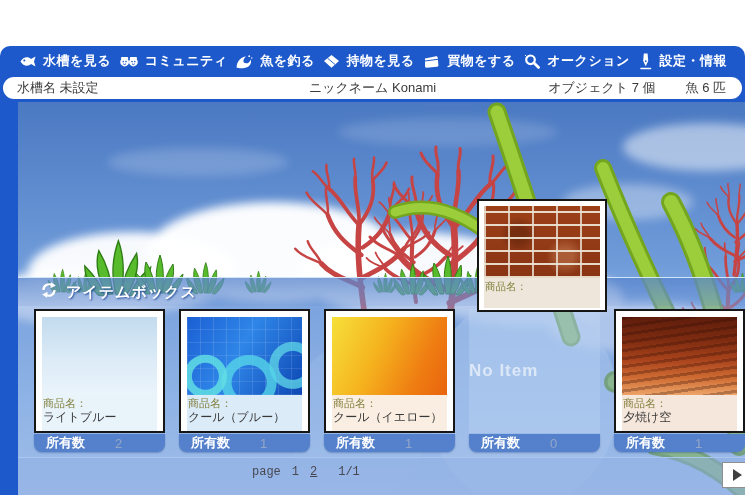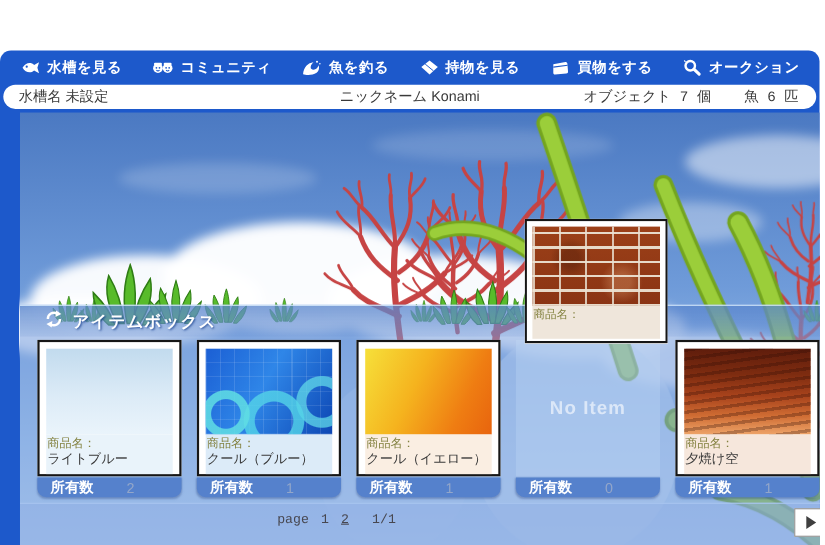--- a/index.html
+++ b/index.html
@@ -11,21 +11,21 @@
            justify-content:space-between;padding:0 18px;}
   .menu-item{display:flex;align-items:center;gap:5px;color:#fff;font-weight:bold;font-size:13px;
              letter-spacing:.5px;cursor:pointer;white-space:nowrap;}
   .menu-item svg{display:block;}
   
   .inforow{position:absolute;top:30px;left:0;right:0;height:26px;text-align:center;}
   .infobar{position:absolute;top:1px;left:3px;right:3px;height:22px;background:#fff;border-radius:12px;
            display:flex;align-items:center;font-size:13px;color:#3a3a3a;}
   .info-left{padding-left:14px;}
   .info-nick{position:absolute;left:50%;transform:translateX(-50%);}
-  .info-right{margin-left:auto;display:flex;gap:30px;padding-right:16px;font-family:Liberation Mono, monospace;}
+  .info-right{margin-left:auto;display:flex;gap:30px;padding-right:16px;}
   
   .scene{position:absolute;top:56px;left:18px;width:738px;height:399px;overflow:hidden;padding-left:46px;}
   .scene > svg{position:absolute;top:0;left:0;}
   
   .panel{position:absolute;left:0;right:0;top:175px;bottom:0;background:rgba(118,158,220,.52);}
   .panel-header{height:28px;border-top:1px solid #d2e5f9;display:flex;align-items:center;gap:8px;
                 padding-left:22px;background:linear-gradient(180deg,rgba(78,124,198,.55),rgba(78,124,198,.12));}
   .panel-title{color:#fff;font-weight:bold;font-size:15px;letter-spacing:1px;
                text-shadow:1px 1px 2px rgba(18,58,138,.85);}
   .slots{position:absolute;top:32px;left:0;right:0;height:152px;}
@@ -47,21 +47,21 @@
        radial-gradient(circle at 54% 84%, rgba(0,0,0,0) 17px, rgba(84,212,232,.8) 18px 27px, rgba(0,0,0,0) 28px),
        radial-gradient(circle at 92% 62%, rgba(0,0,0,0) 14px, rgba(96,216,232,.75) 15px 23px, rgba(0,0,0,0) 24px),
        repeating-linear-gradient(90deg, rgba(255,255,255,.12) 0 1px, rgba(0,0,0,0) 1px 13px),
        repeating-linear-gradient(0deg, rgba(255,255,255,.1) 0 1px, rgba(0,0,0,0) 1px 13px),
        linear-gradient(120deg,#1b5fd4 0%,#2f86e8 45%,#0d47b4 100%);}
   .th2{background:linear-gradient(115deg,#f6e03a 0%,#f5b31e 40%,#ef7d12 75%,#e8640e 100%);}
   .th4{background:
        repeating-linear-gradient(172deg, rgba(42,10,4,.28) 0 3px, rgba(0,0,0,0) 3px 8px),
        linear-gradient(180deg,#5f1d0c 0%,#7e2c10 30%,#a8431c 55%,#cf6c33 78%,#eda368 100%);}
   .empty-area{width:131px;height:124px;background:rgba(202,224,248,.28);display:flex;
-              align-items:center;justify-content:center;}
+              align-items:center;justify-content:flex-start;}
   .noitem{color:rgba(255,255,255,.6);font-weight:bold;font-size:17px;letter-spacing:1px;}
   .ownedbar{margin-top:1px;height:18px;background:#5581cc;border-radius:0 0 8px 8px;
             display:flex;align-items:center;box-shadow:0 1px 2px rgba(25,55,120,.35);}
   .owned-label{color:#fff;font-weight:bold;font-size:13px;padding-left:12px;}
   .owned-count{color:#93a6c9;font-size:13px;margin-left:30px;}
   
   .pagerrow{position:absolute;left:0;right:0;bottom:0;height:43px;border-top:1px solid #aac6ef;
             background:rgba(142,174,228,.45);}
   .pager{position:absolute;left:234px;top:7px;font-family:"Liberation Mono","DejaVu Sans Mono",monospace;
          font-size:12px;color:#474750;display:flex;gap:11px;align-items:flex-start;}
@@ -153,20 +153,30 @@
     </div>
     <div class="menu-item">
       <span>
           <svg width="19" height="17" viewBox="0 0 19 17">
             <circle cx="7.5" cy="6.8" r="4.3" fill="none" stroke="#fff" stroke-width="2.2"></circle>
             <line x1="10.8" y1="9.8" x2="15.6" y2="14.4" stroke="#fff" stroke-width="2.8" stroke-linecap="round"></line>
             <line x1="2" y1="2" x2="3.2" y2="3.2" stroke="#fff" stroke-width="1"></line>
           </svg>
         </span>
       <span>オークション</span>
+    </div>
+    <div class="menu-item">
+      <span>
+          <svg width="17" height="18" viewBox="0 0 17 18">
+            <path d="M6.8,1.5 L10.6,1.5 L11.2,9 L8.7,14.2 L6.2,9 Z" fill="#fff"></path>
+            <circle cx="8.7" cy="9.2" r=".9" fill="#1d59cb"></circle>
+            <path d="M4,16.5 L13.5,16.5" stroke="#fff" stroke-width="1.6" stroke-linecap="round"></path>
+          </svg>
+        </span>
+      <span>設定・情報</span>
     </div>
   </div>
 
   <div class="inforow">
     <div class="infobar">
       <span class="info-left">水槽名 未設定</span>
       <span class="info-nick">ニックネーム Konami</span>
       <span class="info-right">
         <span>オブジェクト 7 個</span>
         <span>魚 6 匹</span>

